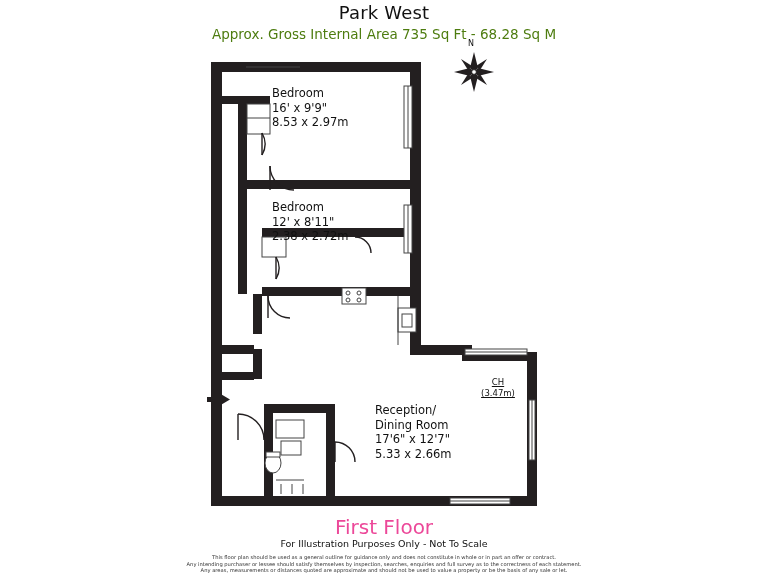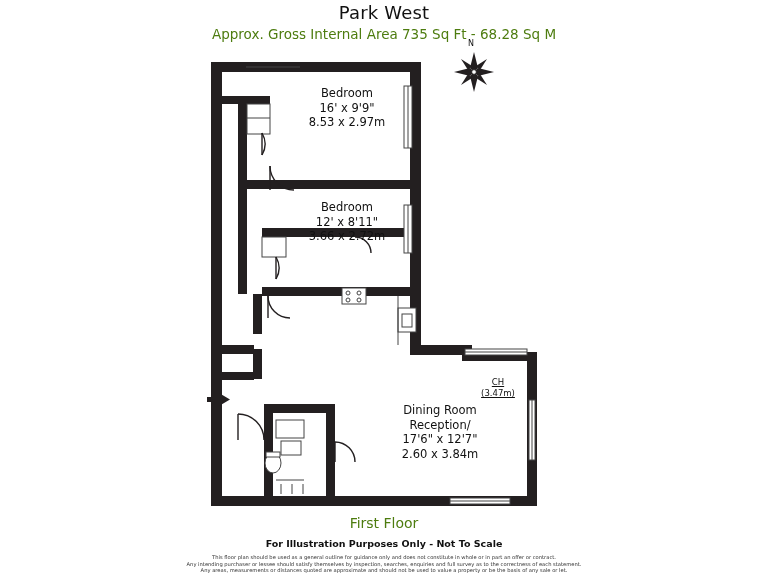--- a/index.html
+++ b/index.html
@@ -40,32 +40,31 @@
     font-size: 13.5px;
     color: #4d7c0f;
   }
   
   .floor-label {
     position: absolute;
     top: 515px;
     left: 0;
     width: 768px;
     text-align: center;
-    font-size: 14px;
-    color: #4d7c0f;
+    font-size: 20px;
+    color: #ec4899;
   }
   .illus {
     position: absolute;
     top: 538px;
     left: 0;
     width: 768px;
     text-align: center;
     font-size: 9.5px;
     color: #111;
-    font-weight: bold;
   }
   .disclaimer {
     position: absolute;
     top: 554px;
     left: 0;
     width: 768px;
     text-align: center;
     font-size: 5.2px;
     line-height: 6.6px;
     color: #333;
@@ -89,21 +88,21 @@
   .plan {
     position: absolute;
     left: 0;
     top: 0;
     width: 768px;
     height: 576px;
   }
   
   .room {
     position: absolute;
-    text-align: center;
+    text-align: left;
     font-size: 11.5px;
     line-height: 14.5px;
     color: #111;
     white-space: nowrap;
   }
   .room .nm { font-size: 11.5px; }
   .room .d1 { font-size: 11.5px; }
   .room .d2 { font-size: 11.5px; }
 
   #room-bed1 { left: 272px; top: 86px; width: 150px; }
@@ -269,29 +268,29 @@
 
   <div class="room" id="room-bed1">
     <div class="nm">Bedroom</div>
     <div class="d1">16' x 9'9"</div>
     <div class="d2">8.53 x 2.97m</div>
   </div>
 
   <div class="room" id="room-bed2">
     <div class="nm">Bedroom</div>
     <div class="d1">12' x 8'11"</div>
-    <div class="d2">3.66 x 2.72m</div>
+    <div class="d2">2.38 x 2.72m</div>
   </div>
 
 
   <div class="room" id="room-reception">
+    <div class="nm">Reception/</div>
     <div class="nm">Dining Room</div>
-    <div class="nm">Reception/</div>
     <div class="d1">17'6" x 12'7"</div>
-    <div class="d2">2.60 x 3.84m</div>
+    <div class="d2">5.33 x 2.66m</div>
   </div>
 
   <div class="ch-label">
     <div>CH</div>
     <div>(3.47m)</div>
   </div>
 
   <div class="floor-label">First Floor</div>
   <div class="illus">For Illustration Purposes Only - Not To Scale</div>
   <div class="disclaimer">

